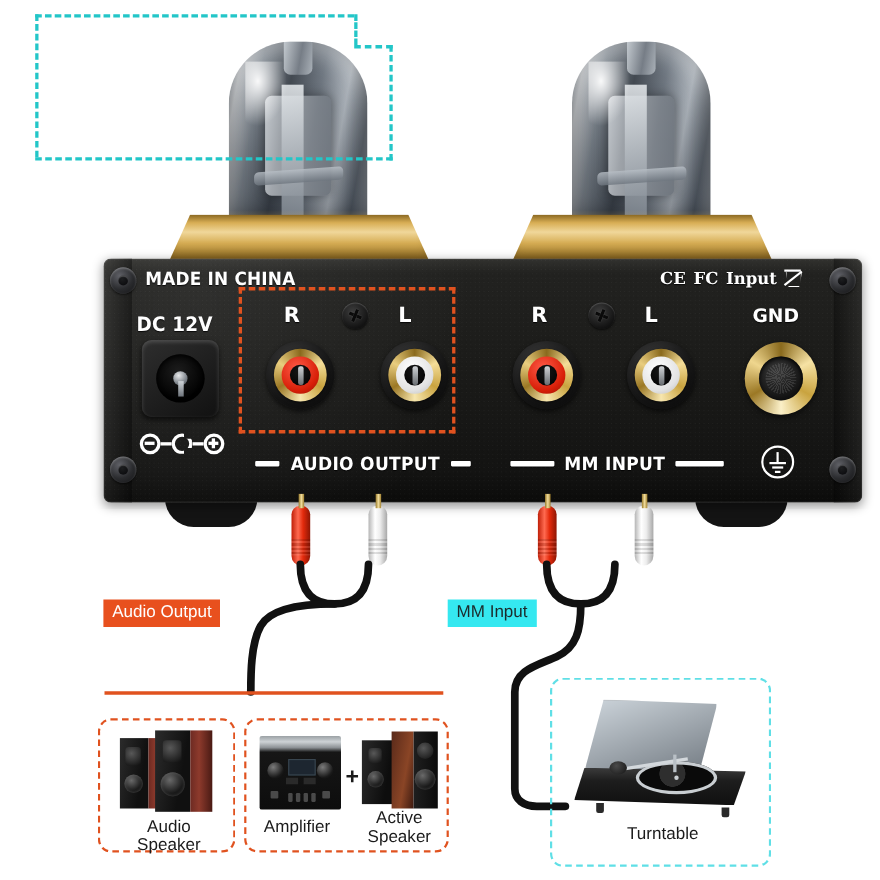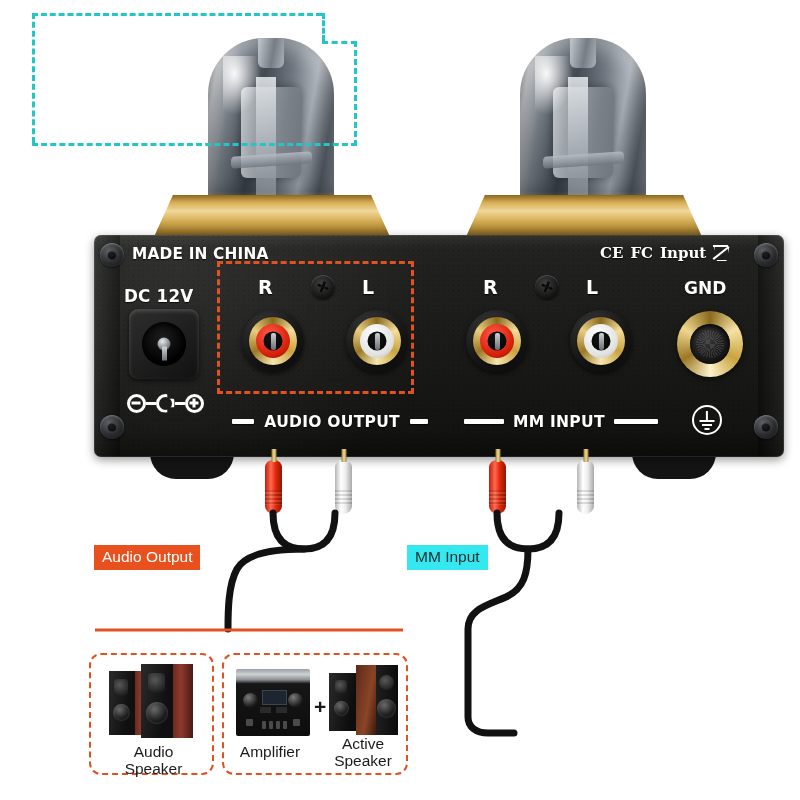--- a/index.html
+++ b/index.html
@@ -491,14 +491,35 @@
     </div>
     <div class="devcap" style="left:0;top:88px;width:92px;">
       <div>Amplifier</div>
     </div>
     <div class="devcap" style="left:92px;top:80px;width:94px;">
       <div>Active</div>
       <div>Speaker</div>
     </div>
   </div>
 
+  <div class="devbox cyan" id="box-turntable">
+    <div id="tt-art" style="left:14px;top:16px;width:172px;height:120px;">
+      <span class="lid" style="left:16px;top:2px;width:118px;height:66px;
+            clip-path:polygon(14% 0,100% 6%,86% 100%,0 92%);"></span>
+      <span class="plinth" style="left:6px;top:64px;width:156px;height:34px;
+            clip-path:polygon(6% 0,100% 10%,93% 100%,0 86%);"></span>
+      <span class="platter" style="left:62px;top:58px;width:74px;height:30px;
+            border-radius:50%;"></span>
+      <span class="platrim" style="left:62px;top:58px;width:74px;height:30px;"></span>
+      <span class="spindle" style="left:97px;top:71px;"></span>
+      <span class="arm" style="left:48px;top:64px;width:62px;height:3px;
+            transform:rotate(-9deg);"></span>
+      <span class="base" style="left:38px;top:58px;width:16px;height:12px;"></span>
+      <span class="arm" style="left:96px;top:52px;width:3px;height:16px;background:#b9c0c6;"></span>
+      <span class="foot" style="left:26px;top:96px;width:7px;height:9px;"></span>
+      <span class="foot" style="left:140px;top:100px;width:7px;height:9px;"></span>
+    </div>
+    <div class="devcap" style="left:0;top:132px;width:201px;">
+      <div>Turntable</div>
+    </div>
+  </div>
 
 </div>
 
 </body></html>

